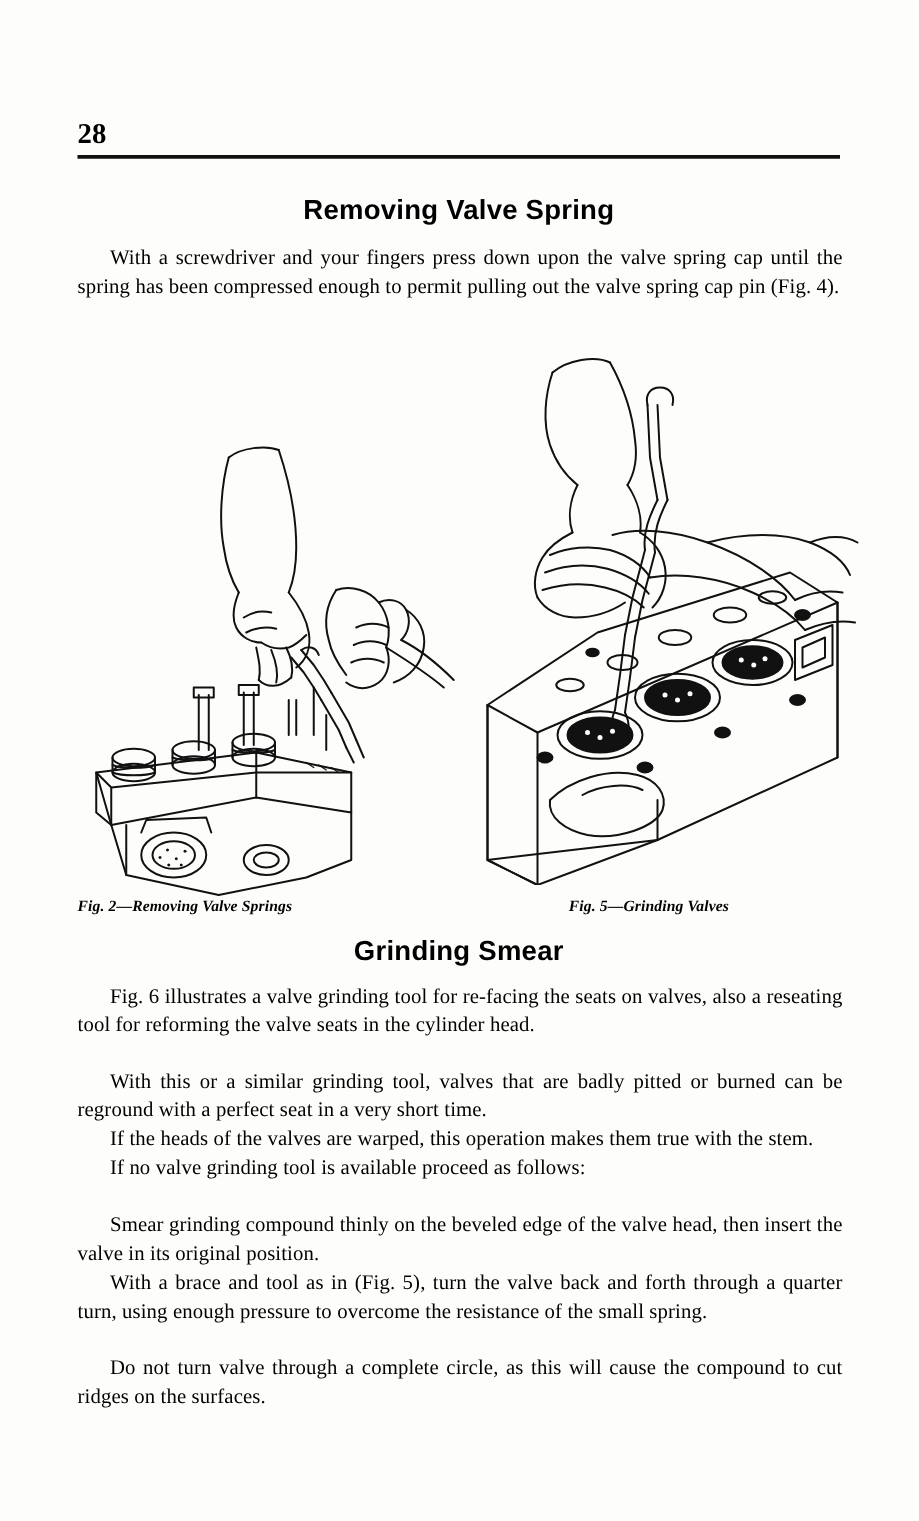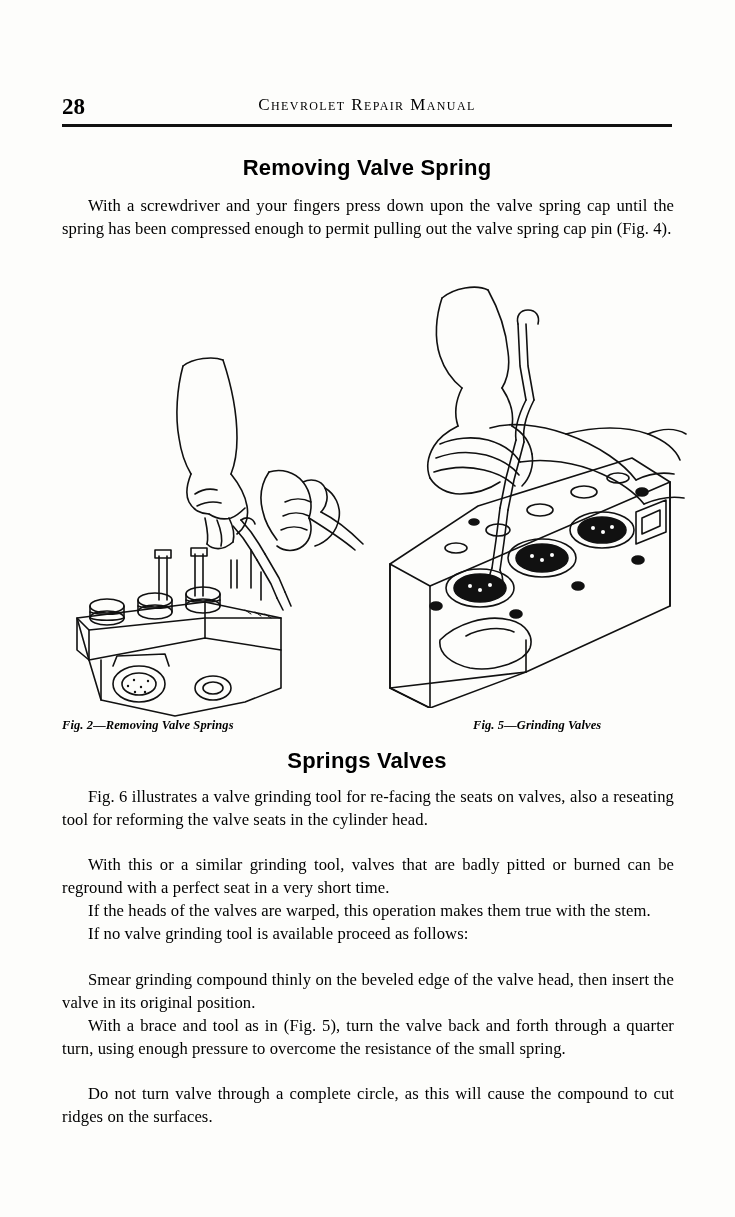--- a/index.html
+++ b/index.html
@@ -120,21 +120,20 @@
 
   svg { display: block; }
 </style>
 </head>
 <body>
 
 <div class="page">
 
   <div class="header">
     <div class="folio">28</div>
-    <div class="running-head">Chevrolet Repair Manual</div>
   </div>
   <div class="head-rule"></div>
 
   <div class="section-title" id="title-removing">Removing Valve Spring</div>
 
   <div class="para" id="p-intro"><span class="indent"></span><span>With a screwdriver and your fingers press down upon the valve spring cap until the spring has been compressed enough to permit pulling out the valve spring cap pin (Fig. 4).</span></div>
 
   <div class="figure-area">
 
     <svg width="330" height="440" viewBox="0 0 330 440" style="position:absolute;left:10px;top:20px;">
@@ -310,24 +309,24 @@
         <circle cx="162" cy="288" r="2"></circle>
           <circle cx="172" cy="292" r="2"></circle>
           <circle cx="182" cy="287" r="2"></circle>
         <circle cx="223" cy="260" r="2"></circle>
           <circle cx="233" cy="264" r="2"></circle>
           <circle cx="242" cy="259" r="2"></circle>
       </g>
     </svg>
 
     <div class="fig-caption" id="cap4" style="left:17px;top:450px;">Fig. 2—Removing Valve Springs</div>
-    <div class="fig-caption" id="cap5" style="left:428px;top:450px;">Fig. 5—Grinding Valves</div>
+    <div class="fig-caption" id="cap5" style="left:410px;top:450px;">Fig. 5—Grinding Valves</div>
   </div>
 
-  <div class="section-title" id="title-grinding">Springs Valves</div>
+  <div class="section-title" id="title-grinding">Grinding Smear</div>
 
   <div class="para" id="p1"><span class="indent"></span><span>Fig. 6 illustrates a valve grinding tool for re-facing the seats on valves, also a reseating tool for reforming the valve seats in the cylinder head.</span></div>
   <div class="para" id="p2"><span class="indent"></span><span>With this or a similar grinding tool, valves that are badly pitted or burned can be reground with a perfect seat in a very short time.</span></div>
   <div class="para" id="p4"><span class="indent"></span><span>If no valve grinding tool is available proceed as follows:</span></div>
   <div class="para" id="p3"><span class="indent"></span><span>If the heads of the valves are warped, this operation makes them true with the stem.</span></div>
   <div class="para" id="p6"><span class="indent"></span><span>Smear grinding compound thinly on the beveled edge of the valve head, then insert the valve in its original position.</span></div>
   <div class="para" id="p7"><span class="indent"></span><span>With a brace and tool as in (Fig. 5), turn the valve back and forth through a quarter turn, using enough pressure to overcome the resistance of the small spring.</span></div>
   <div class="para" id="p8"><span class="indent"></span><span>Do not turn valve through a complete circle, as this will cause the compound to cut ridges on the surfaces.</span></div>
 
 </div>

